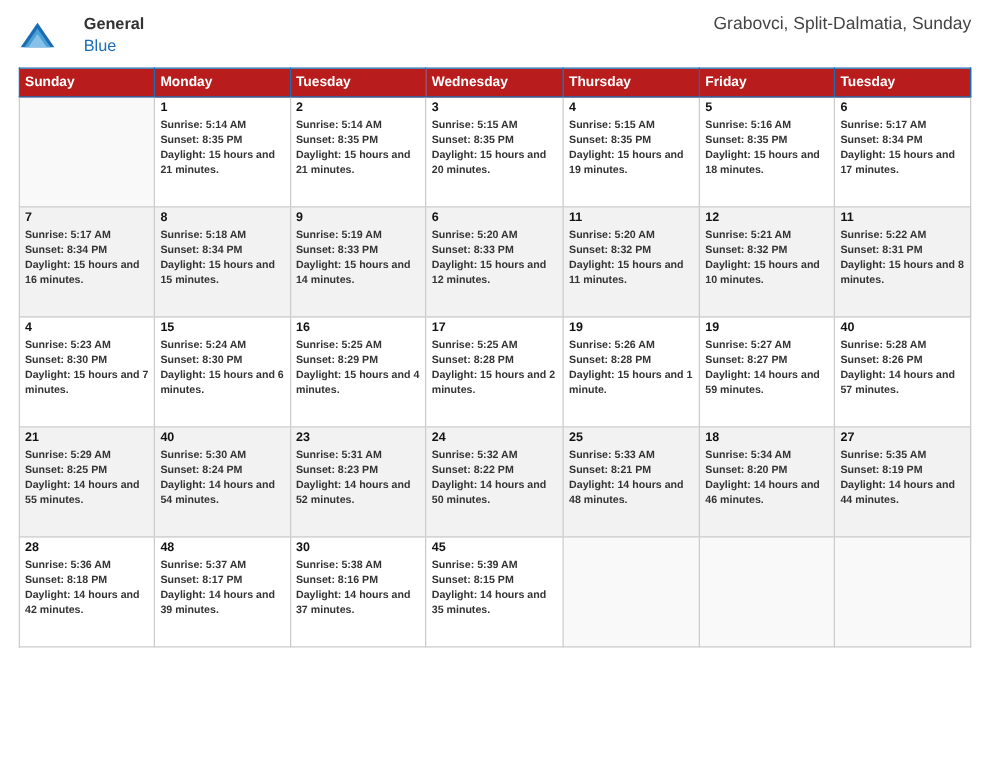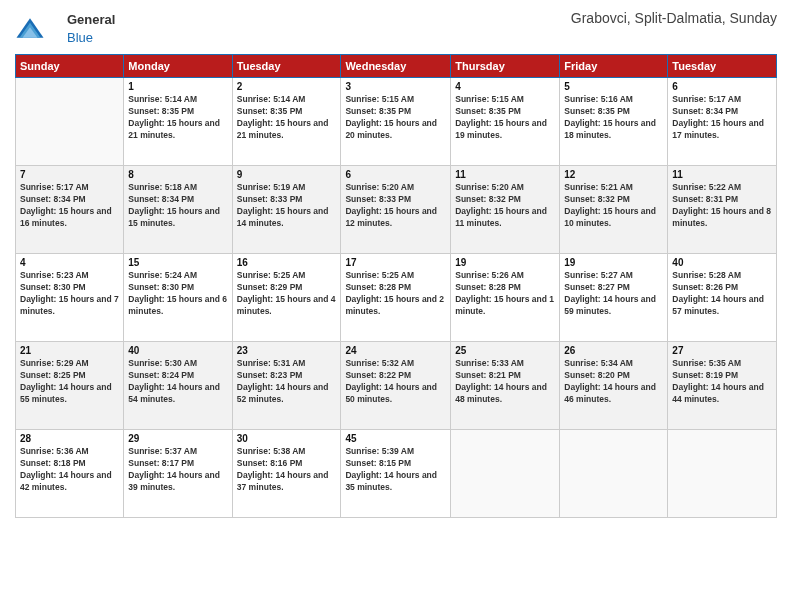--- a/index.html
+++ b/index.html
@@ -231,35 +231,35 @@
           </td>
           <td>
             <div class="day-num">24</div>
             <div class="day-info">Sunrise: 5:32 AM<br>Sunset: 8:22 PM<br>Daylight: 14 hours and 50 minutes.</div>
           </td>
           <td>
             <div class="day-num">25</div>
             <div class="day-info">Sunrise: 5:33 AM<br>Sunset: 8:21 PM<br>Daylight: 14 hours and 48 minutes.</div>
           </td>
           <td>
-            <div class="day-num">26</div>
+            <div class="day-num">18</div>
             <div class="day-info">Sunrise: 5:34 AM<br>Sunset: 8:20 PM<br>Daylight: 14 hours and 46 minutes.</div>
           </td>
           <td>
             <div class="day-num">27</div>
             <div class="day-info">Sunrise: 5:35 AM<br>Sunset: 8:19 PM<br>Daylight: 14 hours and 44 minutes.</div>
           </td>
         </tr>
         <tr>
           <td>
             <div class="day-num">28</div>
             <div class="day-info">Sunrise: 5:36 AM<br>Sunset: 8:18 PM<br>Daylight: 14 hours and 42 minutes.</div>
           </td>
           <td>
-            <div class="day-num">29</div>
+            <div class="day-num">48</div>
             <div class="day-info">Sunrise: 5:37 AM<br>Sunset: 8:17 PM<br>Daylight: 14 hours and 39 minutes.</div>
           </td>
           <td>
             <div class="day-num">30</div>
             <div class="day-info">Sunrise: 5:38 AM<br>Sunset: 8:16 PM<br>Daylight: 14 hours and 37 minutes.</div>
           </td>
           <td>
             <div class="day-num">45</div>
             <div class="day-info">Sunrise: 5:39 AM<br>Sunset: 8:15 PM<br>Daylight: 14 hours and 35 minutes.</div>
           </td>

